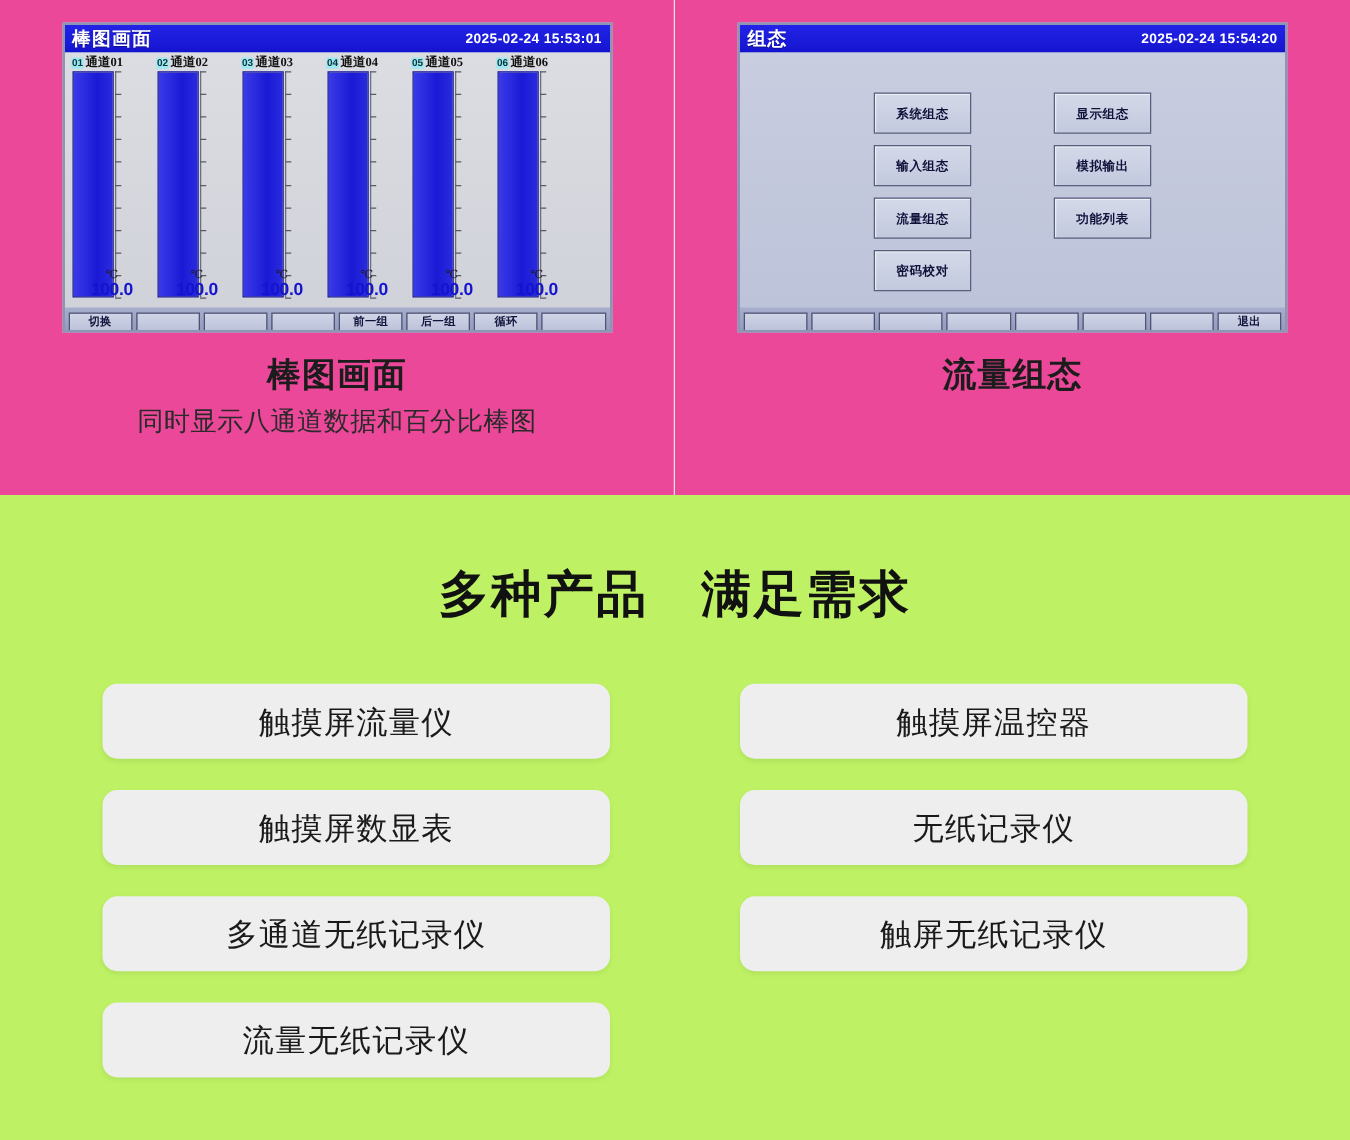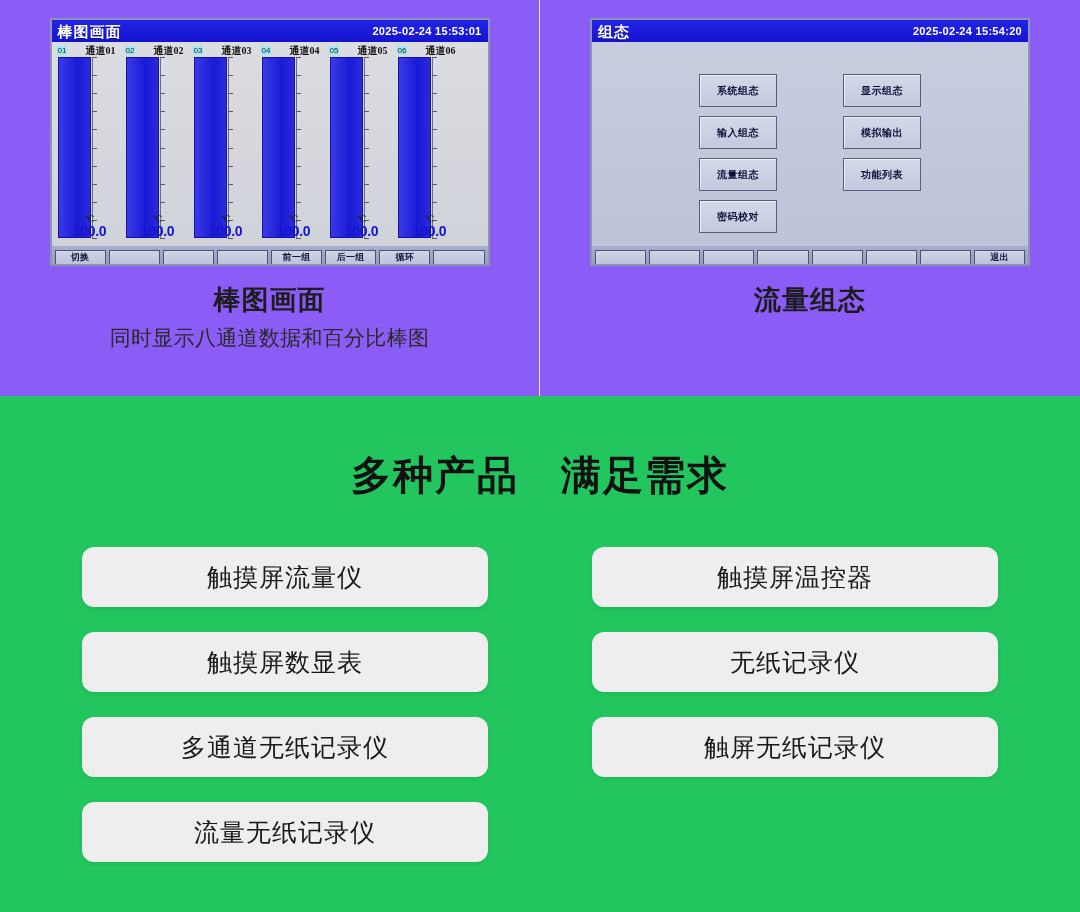--- a/index.html
+++ b/index.html
@@ -9,21 +9,21 @@
     background:#ffffff;
     font-family:"Liberation Sans","DejaVu Sans",sans-serif;
     -webkit-font-smoothing:antialiased;
     overflow:hidden;
   }
   .page{position:relative;width:1080px;height:912px;}
 
   
   .showcase{
     position:absolute;left:0;top:0;width:1080px;height:396px;
-    background:#8b5cf6;
+    background:#ec4899;
     display:flex;
   }
   .showcase-col{
     width:540px;height:396px;
     display:flex;flex-direction:column;align-items:center;
     box-sizing:border-box;
     position:relative;
   }
   .showcase-col.left{border-right:1px solid #e3e3e4;}
 
@@ -78,24 +78,24 @@
   }
   .bar-head{
     height:13px;
     display:flex;align-items:center;
     white-space:nowrap;
     padding-left:1px;
   }
   .ch-num{
     background:#9fe8ef;
     color:#05323c;
-    font-size:8px;font-weight:400;
+    font-size:8px;font-weight:700;
     line-height:9px;
     padding:0 1px;
-    margin-right:18px;
+    margin-right:1px;
     border-radius:1px;
   }
   .ch-name{
     font-size:10px;color:#111;line-height:10px;
     font-family:"Liberation Serif","DejaVu Serif",serif;
     font-weight:700;
   }
   .bar-body{
     flex:1;
     position:relative;
@@ -185,21 +185,21 @@
     letter-spacing:1px;line-height:1.1;
   }
   .cap-sub{
     margin-top:9px;
     font-size:21px;color:#2a2a2a;letter-spacing:.3px;line-height:1.2;
   }
 
   
   .products{
     position:absolute;left:0;top:396px;width:1080px;height:516px;
-    background:#22c55e;
+    background:#bef264;
   }
   .prod-heading{
     text-align:center;
     padding-top:52px;
     font-size:40px;font-weight:700;color:#111111;
     letter-spacing:2px;
   }
   .prod-grid{
     margin-top:44px;
     display:flex;justify-content:center;gap:104px;

